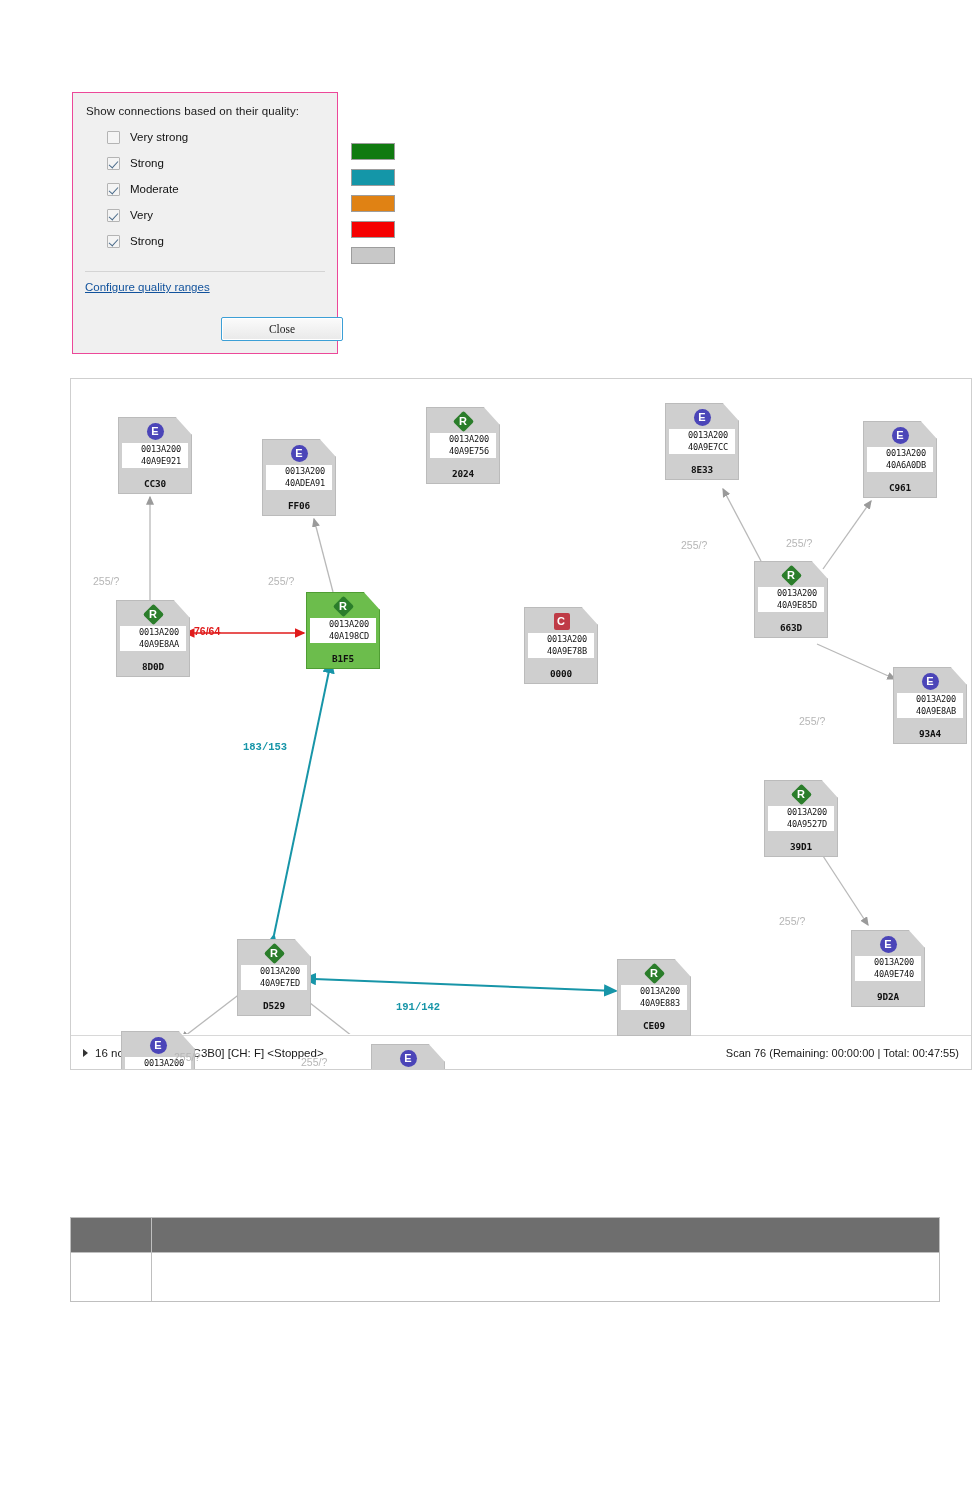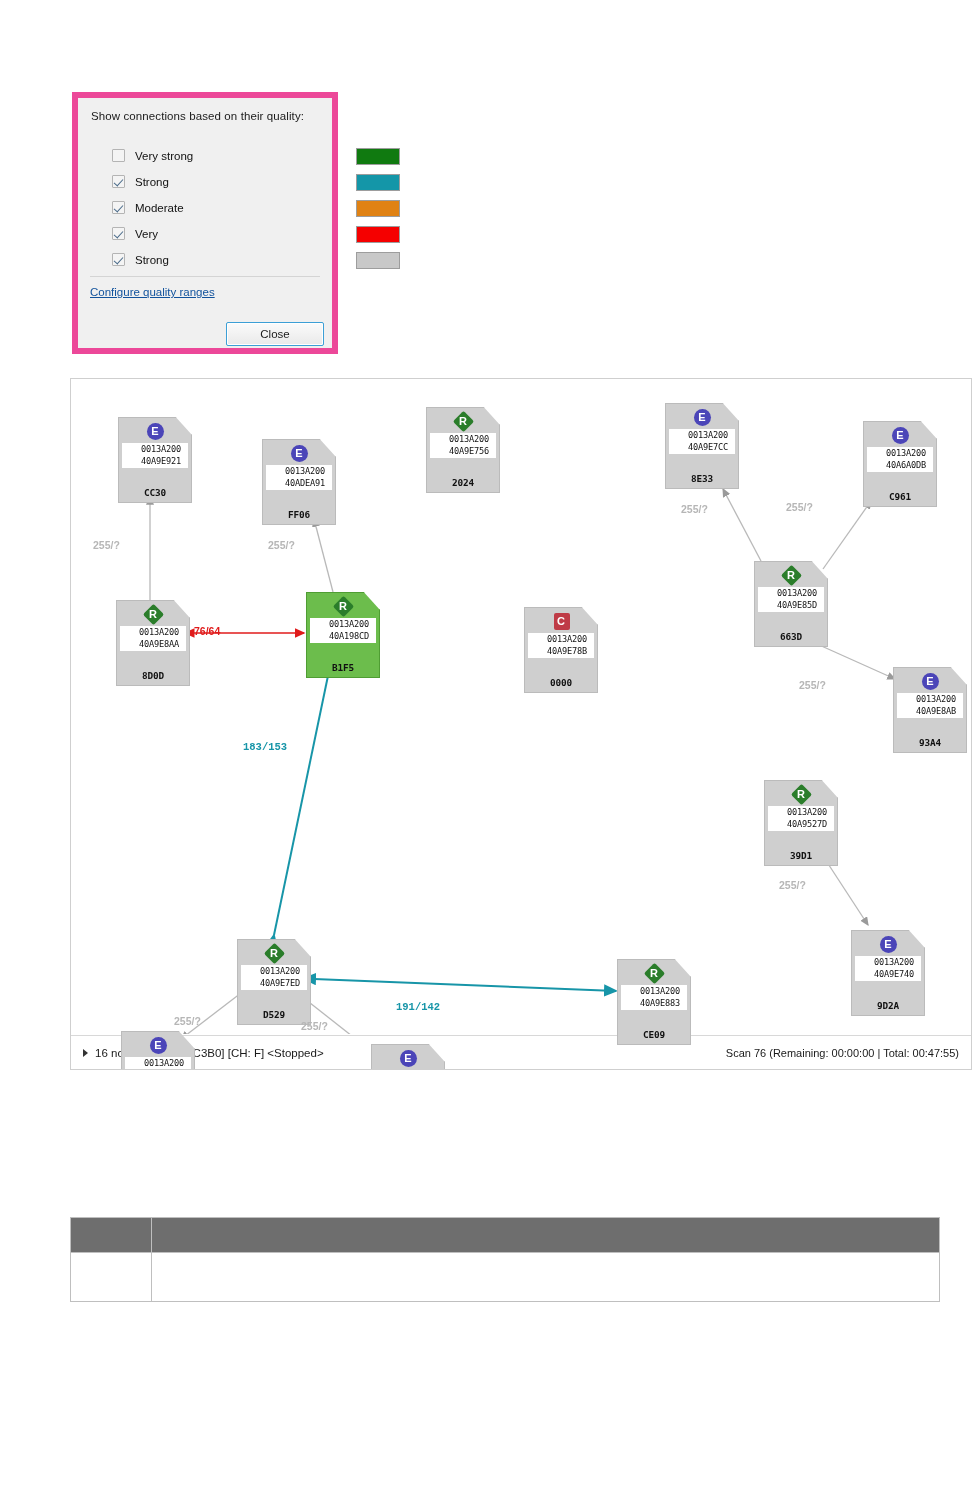--- a/index.html
+++ b/index.html
@@ -17,33 +17,33 @@
   }
 
   
   #quality-dialog {
     position: absolute;
     left: 72px;
     top: 92px;
     width: 266px;
     height: 262px;
     background: #f0f0f0;
-    border: 6px solid #ec4899;
+    border: 1px solid #ec4899;
     box-sizing: border-box;
     padding: 10px 12px 0 12px;
   }
   #quality-dialog .dlg-title {
     font-size: 11.5px;
     color: #1a1a1a;
     margin: 2px 0 14px 1px;
     letter-spacing: 0.1px;
   }
   .qrow {
     display: flex;
-    align-items: flex-end;
+    align-items: flex-start;
     height: 26px;
     margin-left: 22px;
   }
   .cbox {
     width: 13px;
     height: 13px;
     border: 1px solid #b4b4b4;
     background: #f4f4f4;
     box-sizing: border-box;
     position: relative;
@@ -89,28 +89,28 @@
     top: 188px;
     font-size: 11.5px;
     color: #11529c;
     text-decoration: underline;
     cursor: pointer;
   }
   #close-button {
     position: absolute;
     left: 148px;
     top: 224px;
-    width: 98px;
+    width: 122px;
     height: 24px;
     background: linear-gradient(#fbfbfb, #e9e9e9);
     border: 1px solid #3c9fd6;
     border-radius: 2px;
     font-size: 11.5px;
     color: #1a1a1a;
-    font-family: Liberation Sans, sans-serif;
+    font-family: Liberation Serif, serif;
     cursor: pointer;
     box-shadow: inset 0 0 0 1px #ffffff;
   }
 
   
   #network-panel {
     position: absolute;
     left: 70px;
     top: 378px;
     width: 902px;
@@ -198,34 +198,34 @@
     font-size: 8.6px;
     line-height: 11.5px;
     color: #111111;
     letter-spacing: -0.2px;
   }
   .node .label {
     font-family: "DejaVu Sans Mono", monospace;
     font-size: 9.4px;
     font-weight: bold;
     color: #111111;
-    padding-top: 19px;
+    padding-top: 10px;
     letter-spacing: -0.1px;
   }
 
   
   .edge-label {
     position: absolute;
     font-family: "Liberation Sans", sans-serif;
     font-size: 10.5px;
     font-weight: bold;
     white-space: nowrap;
     z-index: 6;
   }
-  .edge-label.unknown { color: #b6b6b6; font-weight: bold; }
+  .edge-label.unknown { color: #b6b6b6; font-weight: normal; margin-top: 36px; }
   .edge-label.weak    { color: #e01b1b; text-align: right; }
   .edge-label.strong  { color: #1795a8; font-family: Liberation Mono, monospace; }
 
   
   #status-bar {
     position: absolute;
     left: 0;
     bottom: 0;
     width: 900px;
     height: 34px;

